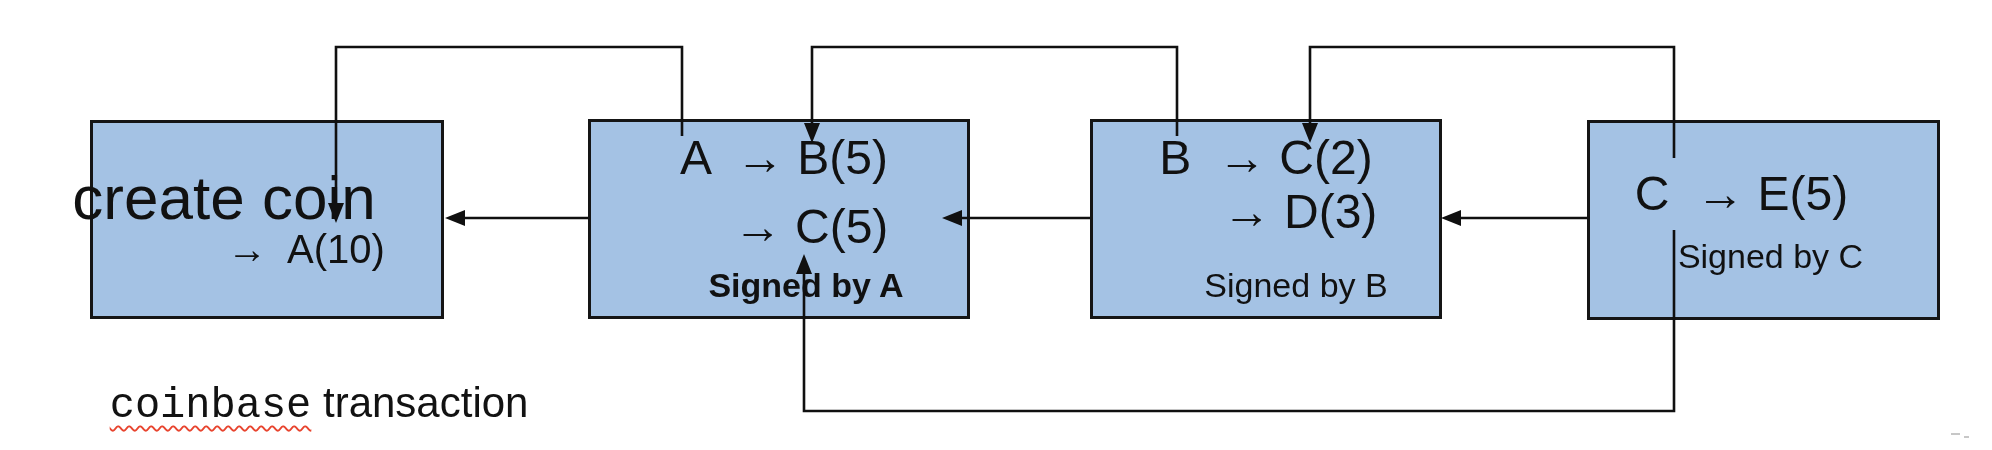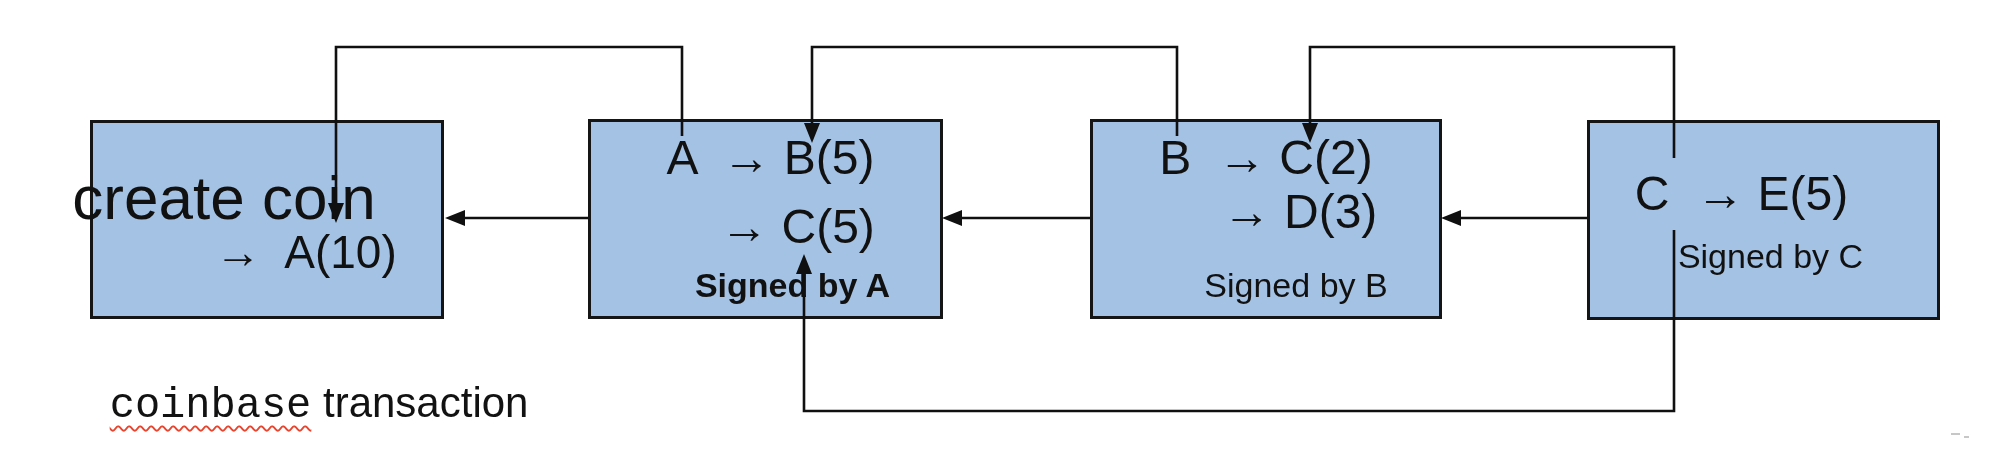--- a/index.html
+++ b/index.html
@@ -56,24 +56,24 @@
     background:#9a9a9a;height:2px;
   }
 </style>
 </head>
 <body>
 
 <div id="canvas">
 
   <div class="txbox" style="left:90px;top:120px;width:354px;height:199px;">
     <div class="txline" style="top:44px;font-size:62px;transform:translateX(-43px);">create coin</div>
-    <div class="txline" style="top:106px;font-size:46px;transform:translateX(39px);">→  A(10)</div>
+    <div class="txline" style="top:106px;font-size:40px;transform:translateX(39px);">→  A(10)</div>
   </div>
 
-  <div class="txbox" style="left:588px;top:119px;width:355px;height:200px;">
+  <div class="txbox" style="left:588px;top:119px;width:382px;height:200px;">
     <div class="txline" style="top:12px;transform:translateX(5px);">A  → B(5)</div>
     <div class="txline" style="top:81px;transform:translateX(32px);">→ C(5)</div>
     <div class="txline signed" style="top:146px;transform:translateX(27px);font-weight:bold;">Signed by A</div>
   </div>
 
   <div class="txbox" style="left:1090px;top:119px;width:352px;height:200px;">
     <div class="txline" style="top:12px;transform:translateX(0px);">B  → C(2)</div>
     <div class="txline" style="top:66px;transform:translateX(34px);">→ D(3)</div>
     <div class="txline signed" style="top:146px;transform:translateX(30px);text-align:center;">Signed by B</div>
   </div>

